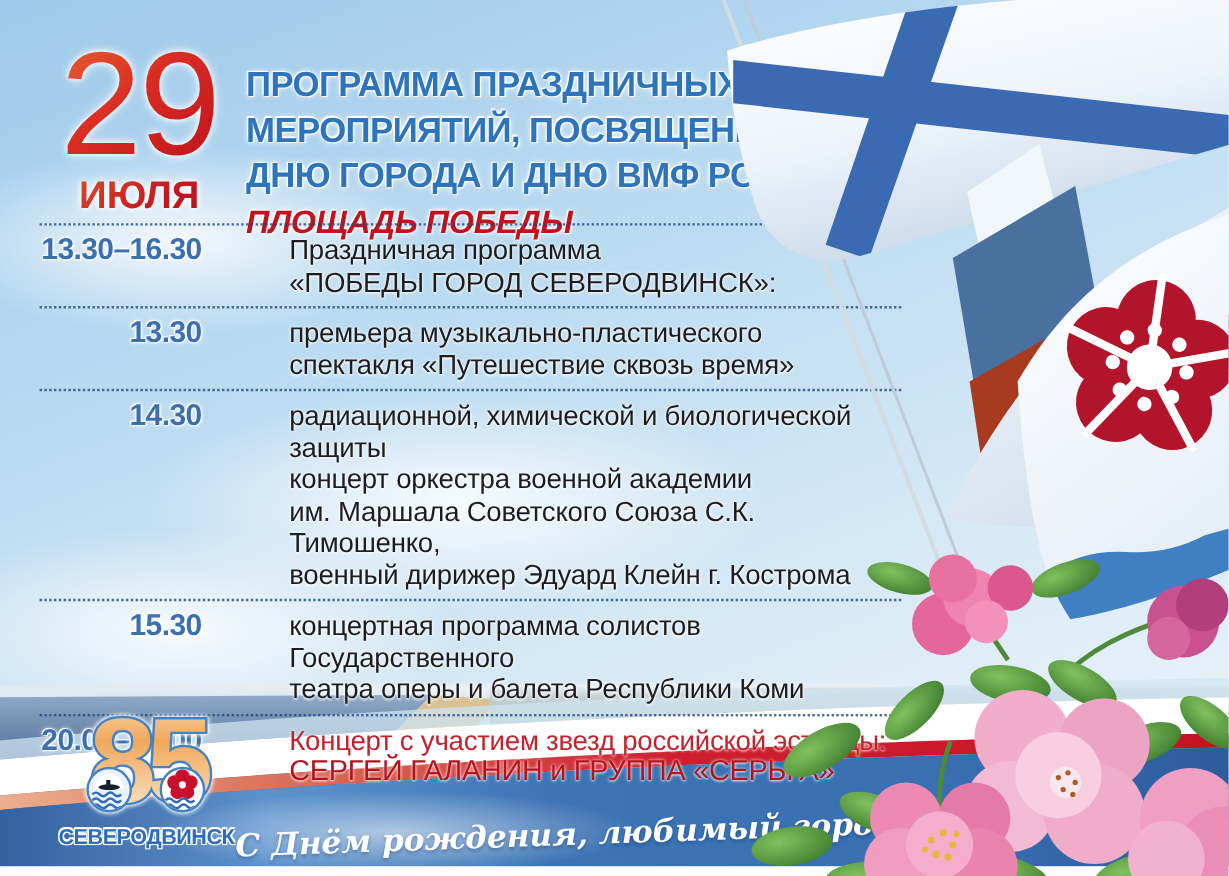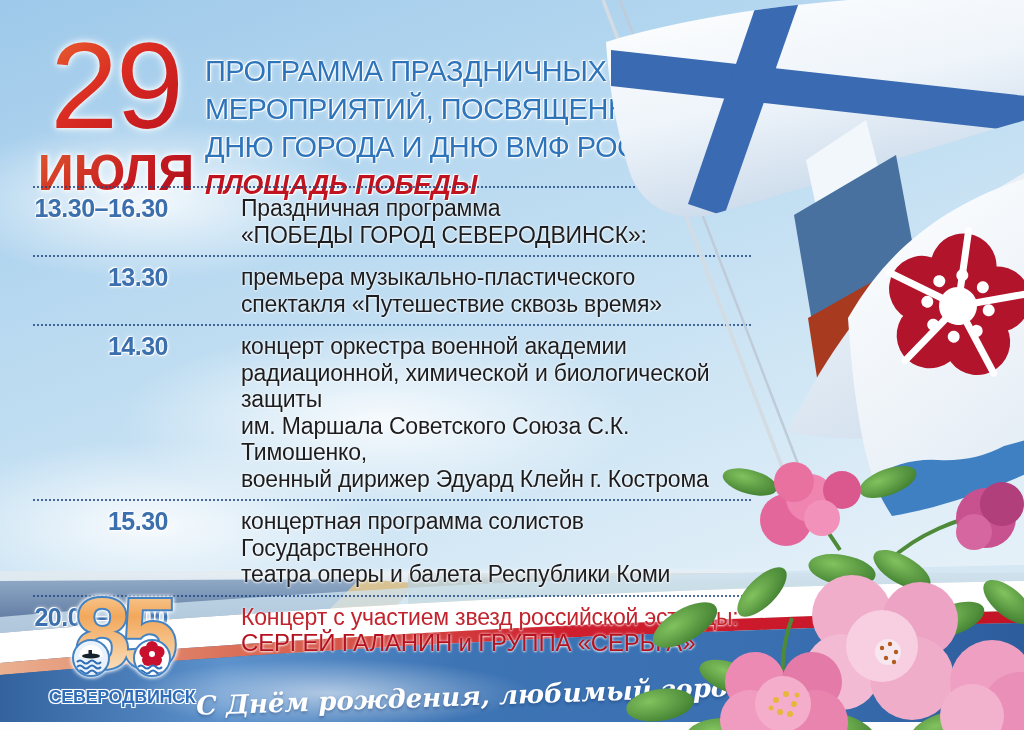--- a/index.html
+++ b/index.html
@@ -9,26 +9,26 @@
     background:linear-gradient(160deg,#9ec9ea 0%,#b6d8f0 28%,#cce4f4 55%,#e2eff8 80%,#edf5fa 100%);
   }
   .cloud{position:absolute;border-radius:50%;pointer-events:none;
     background:radial-gradient(closest-side,rgba(255,255,255,.85),rgba(255,255,255,0));}
   
   #date-block{position:absolute;left:36px;top:30px;width:160px;text-align:center;z-index:3;
     filter:drop-shadow(0 0 2px rgba(255,255,255,.95)) drop-shadow(0 0 4px rgba(255,255,255,.8));}
   #date-day{font-size:122px;font-weight:normal;line-height:.92;letter-spacing:-2px;
     background:linear-gradient(140deg,#ea6a33 0%,#da2c22 45%,#b90f1d 100%);
     -webkit-background-clip:text;background-clip:text;color:transparent;}
-  #date-month{font-size:50px;font-weight:bold;letter-spacing:0;margin-top:2px;
+  #date-month{font-size:32px;font-weight:bold;letter-spacing:0;margin-top:2px;
     background:linear-gradient(140deg,#e05a2e 0%,#c61a20 60%,#a80d1a 100%);
     -webkit-background-clip:text;background-clip:text;color:transparent;}
   
   #title-block{position:absolute;left:205px;top:52px;z-index:3;}
-  .title-line{font-size:29px;font-weight:normal;color:#2e74ba;line-height:38px;letter-spacing:-.5px;
+  .title-line{font-size:29px;font-weight:bold;color:#2e74ba;line-height:38px;letter-spacing:-.5px;
     text-shadow:0 0 5px #fff,0 0 2px #fff,1px 1px 0 rgba(255,255,255,.9),-1px -1px 0 rgba(255,255,255,.9);}
   #venue{font-size:27px;font-weight:bold;color:#c0121f;line-height:34px;margin-top:2px;letter-spacing:-.3px;
     text-shadow:0 0 5px #fff,0 0 2px #fff,1px 1px 0 rgba(255,255,255,.9),-1px -1px 0 rgba(255,255,255,.9);font-style:italic;}
   
   #schedule{position:absolute;left:33px;top:186px;width:718px;z-index:3;
     border-top:2px dotted rgba(33,70,128,.8);}
   .sched-row{display:flex;padding:7px 0;border-bottom:2px dotted rgba(33,70,128,.8);gap:36px;}
   .sched-row:last-child{border-bottom:none;}
   .sched-time{flex:0 0 135px;text-align:right;font-size:25px;font-weight:bold;color:#3b6fad;
     line-height:26.5px;letter-spacing:-.5px;
@@ -164,22 +164,22 @@
     <div class="sched-row">
       <div class="sched-time">13.30</div>
       <div class="sched-text">
         <div>премьера музыкально-пластического</div>
         <div>спектакля «Путешествие сквозь время»</div>
       </div>
     </div>
     <div class="sched-row">
       <div class="sched-time">14.30</div>
       <div class="sched-text">
+        <div>радиационной, химической и биологической защиты</div>
         <div>концерт оркестра военной академии</div>
-        <div>радиационной, химической и биологической защиты</div>
         <div>им. Маршала Советского Союза С.К. Тимошенко,</div>
         <div>военный дирижер Эдуард Клейн г. Кострома</div>
       </div>
     </div>
     <div class="sched-row">
       <div class="sched-time">15.30</div>
       <div class="sched-text">
         <div>концертная программа солистов Государственного</div>
         <div>театра оперы и балета Республики Коми</div>
       </div>

